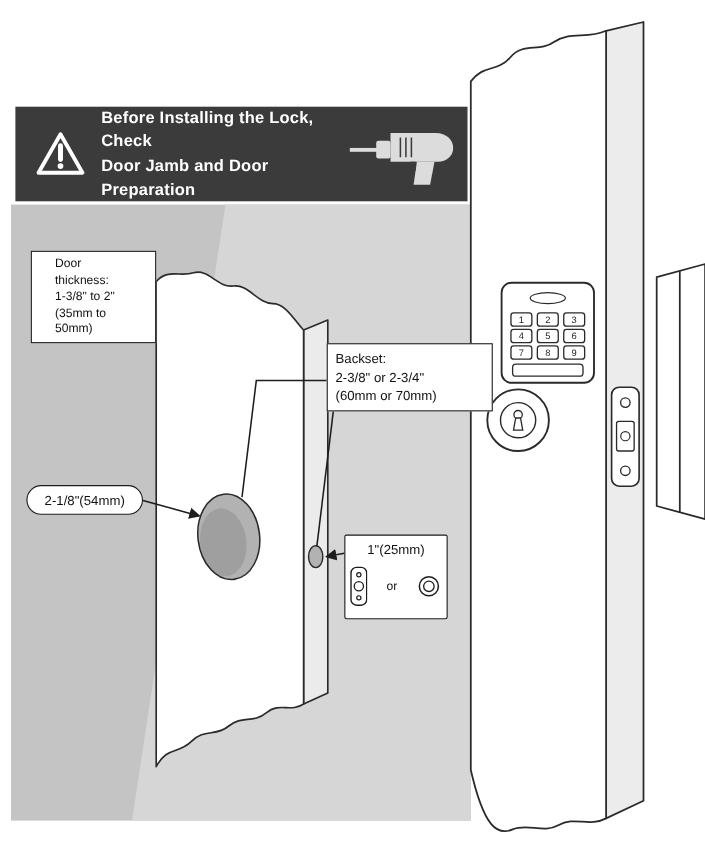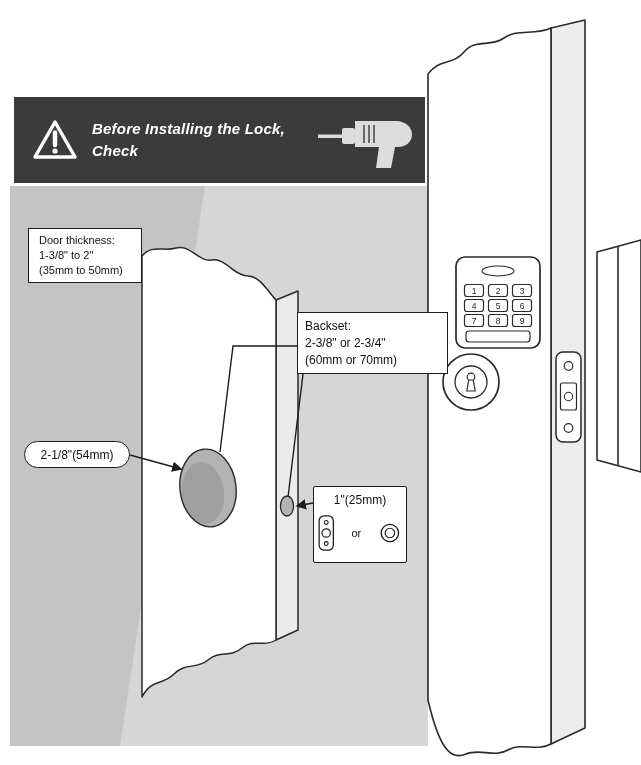--- a/index.html
+++ b/index.html
@@ -1,27 +1,27 @@
 <!DOCTYPE html>
 <html><head>
 <meta charset="utf-8">
 <style>
   html,body{margin:0;padding:0;}
   body{width:641px;height:765px;background:#ffffff;font-family:"Liberation Sans",sans-serif;}
   .canvas{position:relative;width:641px;height:765px;overflow:hidden;background:#ffffff;}
   .art{position:absolute;left:0;top:0;}
 
   .banner{position:absolute;left:14px;top:97px;width:411px;height:86px;background:#3b3b3b;
-          display:flex;align-items:center;padding:0 8px 0 18px;box-sizing:border-box;font-style:italic;}
+          display:flex;align-items:center;padding:0 8px 0 18px;box-sizing:border-box;}
   .banner .btext{color:#ffffff;font-size:15px;font-weight:bold;line-height:1.45;margin-left:14px;letter-spacing:.2px;}
   .banner .drill{margin-left:auto;}
   .banner svg{display:block;}
 
   .label-box{position:absolute;background:#ffffff;border:1.4px solid #1d1d1d;color:#111111;box-sizing:border-box;}
-  .door-thickness{left:28px;top:228px;width:114px;padding:4px 10px;font-size:11px;line-height:1.35;}
+  .door-thickness{left:28px;top:228px;width:114px;padding:4px 21px;font-size:11px;line-height:1.35;}
   .backset{left:297px;top:312px;width:151px;padding:5px 7px;font-size:12px;line-height:1.4;}
   .bore-pill{position:absolute;left:24px;top:441px;width:106px;height:27px;background:#ffffff;border:1.4px solid #1d1d1d;
              border-radius:14px;display:flex;align-items:center;justify-content:center;font-size:12px;color:#111111;box-sizing:border-box;}
   .cross-bore{left:313px;top:486px;width:94px;padding:6px 4px 9px;text-align:center;font-size:12px;border-radius:2px;}
   .cb-icons{display:flex;align-items:center;justify-content:center;gap:17px;margin-top:6px;text-align:center;}
   .cb-icons svg{display:block;}
   .cb-icons .or{font-size:11px;color:#111111;}
 
   .kp{font:8.5px "Liberation Sans",sans-serif;fill:#1d1d1d;stroke:none;text-anchor:middle;}
 </style>
@@ -109,20 +109,21 @@
   <div class="banner">
     <span>
       <svg width="46" height="42" viewBox="0 0 46 42">
         <path d="M23,3 L43,38 H3 Z" fill="none" stroke="#ffffff" stroke-width="3.5" stroke-linejoin="round"></path>
         <line x1="23" y1="13.5" x2="23" y2="26" stroke="#ffffff" stroke-width="4.5" stroke-linecap="round"></line>
         <circle cx="23" cy="32" r="2.6" fill="#ffffff"></circle>
       </svg>
     </span>
     <div class="btext">
       <div>Before Installing the Lock, Check</div>
+      <div>Door Jamb and Door Preparation</div>
     </div>
     <span class="drill">
       <svg width="100" height="62" viewBox="0 0 100 62">
         <rect x="1" y="25.5" width="25" height="3.5" fill="#dcdcdc"></rect>
         <rect x="25" y="19" width="13" height="16" rx="2" fill="#dcdcdc"></rect>
         <path d="M38,12 H79 C89,12 95,18.5 95,25.5 C95,32.5 89,38 81,38 H38 Z" fill="#dcdcdc"></path>
         <line x1="47" y1="16" x2="47" y2="34" stroke="#3b3b3b" stroke-width="1.4"></line>
         <line x1="52" y1="16" x2="52" y2="34" stroke="#3b3b3b" stroke-width="1.4"></line>
         <line x1="57" y1="16" x2="57" y2="34" stroke="#3b3b3b" stroke-width="1.4"></line>
         <path d="M62,38 H78 L74,59 H59 Z" fill="#dcdcdc"></path>

